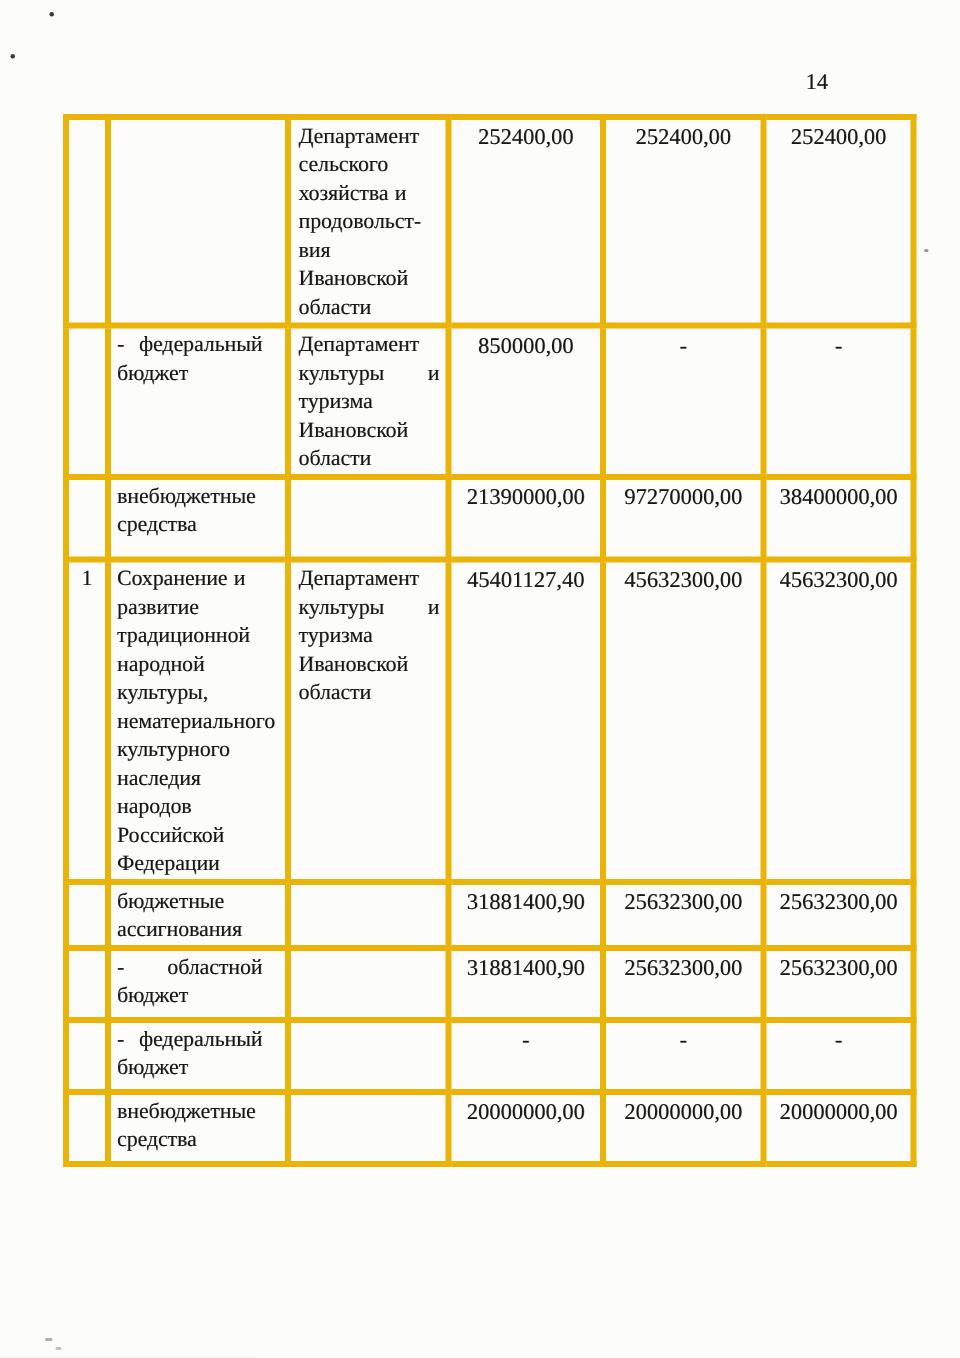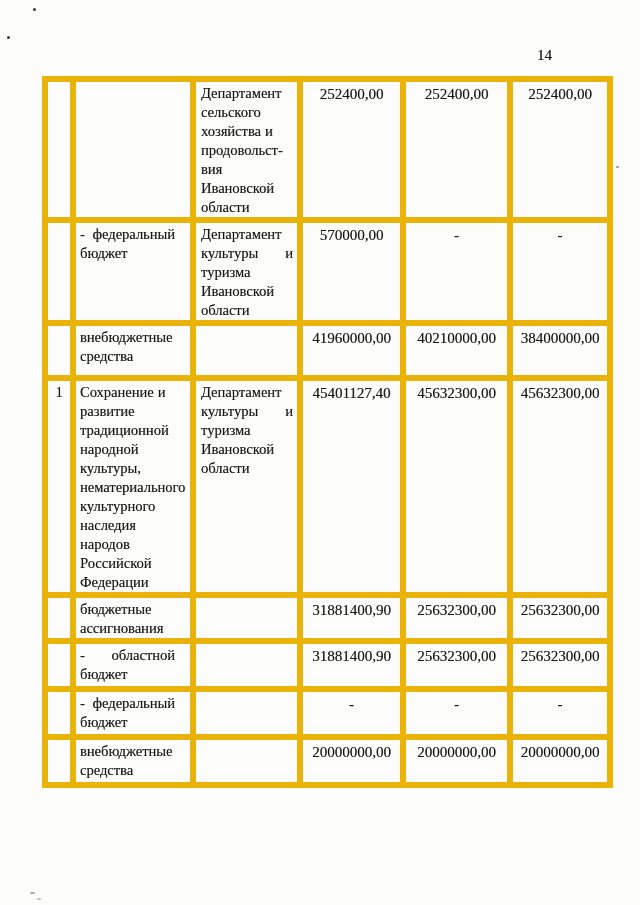--- a/index.html
+++ b/index.html
@@ -17,21 +17,21 @@
     font-size:15px; line-height:18px;
     text-shadow:0.3px 0.3px 0 rgba(25,25,25,0.5);
   }
   table.budget {
     position:absolute; top:76px; left:42px;
     width:565px;
     border-collapse:collapse;
     table-layout:fixed;
   }
   td {
-    border:6px solid #eab308;
+    border:4px solid #eab308;
     vertical-align:top;
     font-size:14.5px;
     line-height:19px;
     padding:1px 3px 0 4px;
     overflow:hidden;
     word-spacing:0.5px;
     text-shadow:0.3px 0.3px 0 rgba(25,25,25,0.5);
   }
   tr.r0{height:136px} tr.r1{height:115px} tr.r2{height:95px}
   tr.r3{height:55px}  tr.r4{height:185px} tr.r5{height:34px}
@@ -70,30 +70,30 @@
         <td class="label"></td>
         <td class="dept">Департамент сельского хозяйства и продовольст-вия Ивановской области</td>
         <td class="val">252400,00</td>
         <td class="val">252400,00</td>
         <td class="val">252400,00</td>
       </tr>
       <tr class="r2">
         <td class="num"></td>
         <td class="label just">- федеральный бюджет</td>
         <td class="dept just">Департамент культуры и туризма Ивановской области</td>
-        <td class="val">570000,00</td>
+        <td class="val">850000,00</td>
         <td class="val">-</td>
         <td class="val">-</td>
       </tr>
       <tr class="r3">
         <td class="num"></td>
         <td class="label">внебюджетные средства</td>
         <td class="dept"></td>
-        <td class="val">41960000,00</td>
-        <td class="val">40210000,00</td>
+        <td class="val">21390000,00</td>
+        <td class="val">97270000,00</td>
         <td class="val">38400000,00</td>
       </tr>
       <tr class="r4">
         <td class="num">1</td>
         <td class="label">Сохранение и развитие традиционной народной культуры, нематериального культурного наследия народов Российской Федерации</td>
         <td class="dept just">Департамент культуры и туризма Ивановской области</td>
         <td class="val">45401127,40</td>
         <td class="val">45632300,00</td>
         <td class="val">45632300,00</td>
       </tr>

